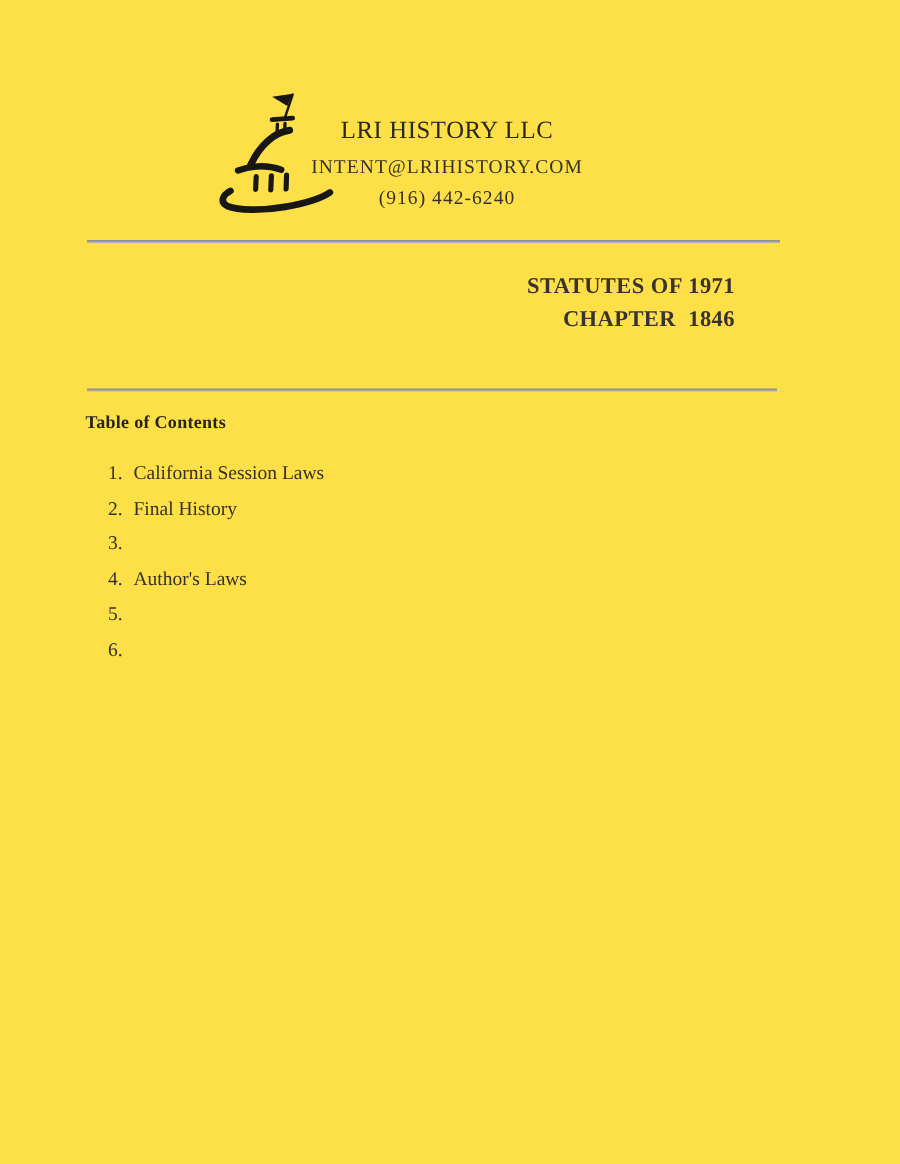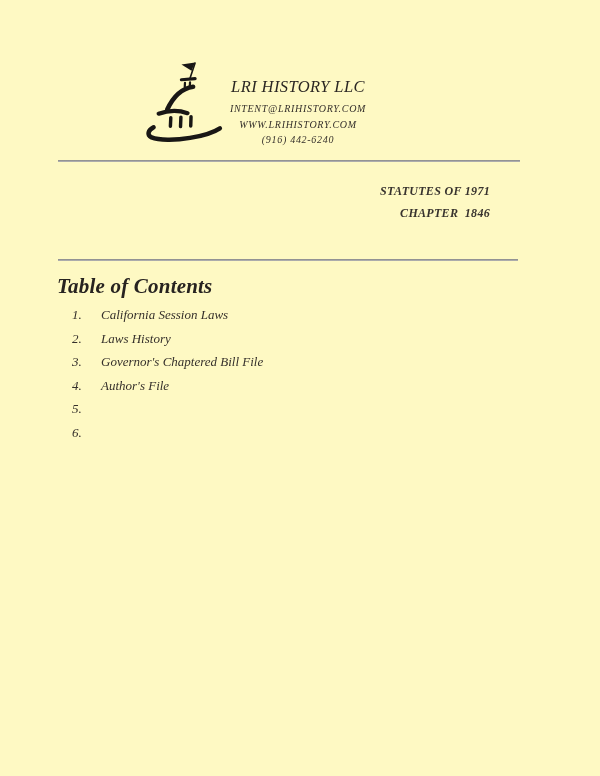--- a/index.html
+++ b/index.html
@@ -1,25 +1,24 @@
 <!DOCTYPE html>
 <html><head>
 <meta charset="utf-8">
 <style>
   html, body { margin: 0; padding: 0; background: #e8e8e8; }
   .page {
     position: relative;
     width: 600px;
     height: 776px;
     margin: 0 auto;
-    background: #fef9c3;
+    background: #fde047;
     overflow: hidden;
     font-family: "Liberation Serif", "DejaVu Serif", serif;
     color: #2f2a26;
-    font-style: italic;
   }
 
   
   .logo {
     position: absolute;
     left: 142px;
     top: 59px;
     width: 92px;
     height: 86px;
   }
@@ -31,21 +30,21 @@
     text-align: center;
   }
   .org-name {
     font-size: 16.5px;
     letter-spacing: 0.4px;
     color: #2b2723;
     margin-bottom: 6px;
     white-space: nowrap;
   }
   .org-line {
-    font-size: 10px;
+    font-size: 13px;
     letter-spacing: 0.7px;
     color: #35302b;
     margin-bottom: 4.5px;
     white-space: nowrap;
   }
 
   
   .rule {
     position: absolute;
     height: 2px;
@@ -55,34 +54,34 @@
   .rule-2 { left: 58px; top: 259px; width: 460px; }
 
   
   .ref-block {
     position: absolute;
     right: 110px;
     top: 181px;
     text-align: right;
   }
   .ref-line {
-    font-size: 12px;
+    font-size: 15px;
     font-weight: bold;
     line-height: 21.5px;
     letter-spacing: 0.3px;
     color: #38332e;
     white-space: pre;
   }
 
   
   .toc-title {
     position: absolute;
     left: 57px;
     top: 274px;
-    font-size: 21px;
+    font-size: 12px;
     font-weight: bold;
     letter-spacing: 0.2px;
     color: #272320;
   }
   .toc-list {
     position: absolute;
     left: 57px;
     top: 303px;
     width: 420px;
   }
@@ -90,21 +89,21 @@
     display: flex;
     line-height: 23.6px;
     font-size: 13px;
     color: #35302b;
   }
   .toc-num {
     margin-left: 15px;
     width: 17px;
     flex: 0 0 17px;
   }
-  .toc-label { white-space: nowrap; margin-left: 12px; }
+  .toc-label { white-space: nowrap; }
 
   .sketch { stroke: #191715; fill: none; stroke-linecap: round; stroke-linejoin: round; }
 </style>
 </head>
 <body>
 
 <div class="page">
 
   <div>
     <svg class="logo" viewBox="0 0 90 85" aria-hidden="true">
@@ -122,21 +121,20 @@
 
       <path class="sketch" d="M28,58 L27.6,66.5" stroke-width="3.4"></path>
       <path class="sketch" d="M38,57.5 L37.6,66.8" stroke-width="3.4"></path>
       <path class="sketch" d="M48,57 L47.7,66.2" stroke-width="3.4"></path>
 
       <path class="sketch" d="M11,67.5 C5.5,70.5 4,75 9,77.5 C16,80.4 32,80.6 47,78 C60,75.8 70.5,72.5 76.5,68.5" stroke-width="4.4"></path>
     </svg>
     <div class="org">
       <div class="org-name">LRI HISTORY LLC</div>
       <div class="org-line">INTENT@LRIHISTORY.COM</div>
-      <div class="org-line">WWW.LRIHISTORY.COM</div>
       <div class="org-line">(916) 442-6240</div>
     </div>
   </div>
 
   <div class="rule rule-1"></div>
 
   <div class="ref-block">
     <div class="ref-line">STATUTES OF 1971</div>
     <div class="ref-line">CHAPTER  1846</div>
   </div>
@@ -144,29 +142,28 @@
   <div class="rule rule-2"></div>
 
   <div class="toc-title">Table of Contents</div>
   <div class="toc-list">
     <div class="toc-item">
       <span class="toc-num">1.</span>
       <span class="toc-label">California Session Laws</span>
     </div>
     <div class="toc-item">
       <span class="toc-num">2.</span>
-      <span class="toc-label">Laws History</span>
+      <span class="toc-label">Final History</span>
     </div>
     <div class="toc-item">
       <span class="toc-num">3.</span>
-      <span class="toc-label">Governor's Chaptered Bill File</span>
     </div>
     <div class="toc-item">
       <span class="toc-num">4.</span>
-      <span class="toc-label">Author's File</span>
+      <span class="toc-label">Author's Laws</span>
     </div>
     <div class="toc-item">
       <span class="toc-num">5.</span>
     </div>
     <div class="toc-item">
       <span class="toc-num">6.</span>
     </div>
   </div>
 
 </div>

